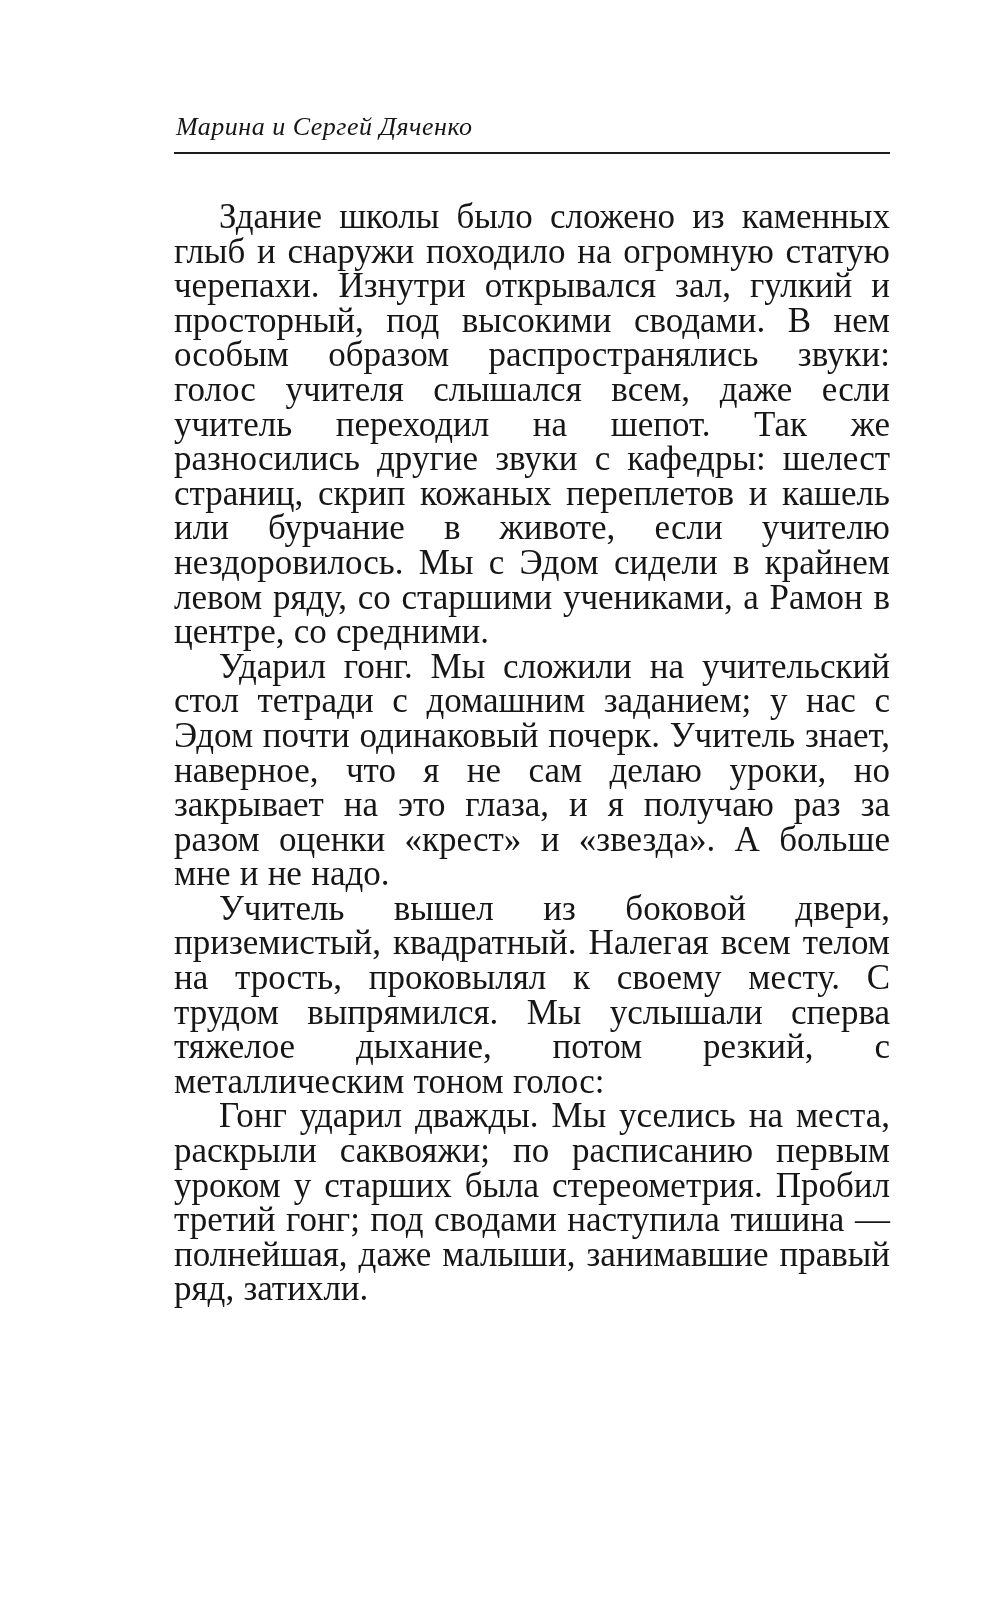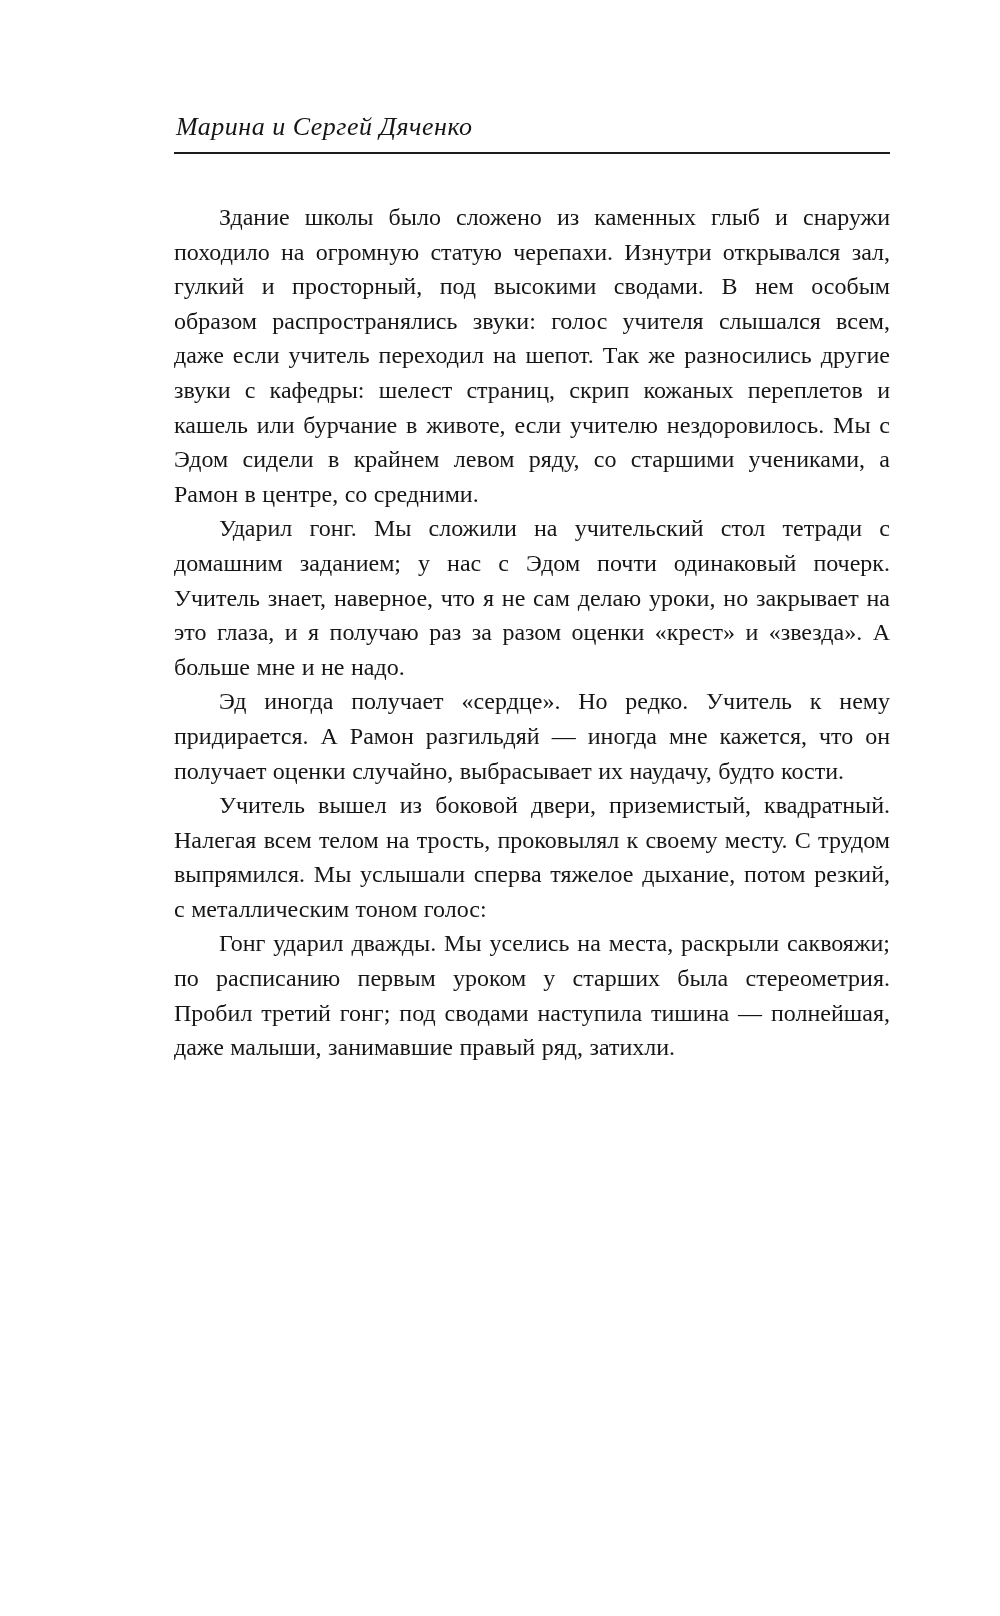--- a/index.html
+++ b/index.html
@@ -32,21 +32,21 @@
     padding-left: 2px;
   }
   .head-rule {
     border: none;
     border-top: 2px solid #1c1c1c;
     margin: 10px 0 0 0;
     width: 100%;
   }
   .body-text {
     margin-top: 46px;
-    font-size: 24px;
+    font-size: 35px;
     line-height: 34.6px;
     text-align: justify;
     hyphens: auto;
     word-spacing: 0.5px;
   }
   .body-text p {
     margin: 0;
     text-indent: 45px;
   }
   .page-number {
@@ -64,19 +64,18 @@
 
 <div class="page">
   <div class="content">
     <header>
       <div class="running-head">Марина и Сергей Дяченко</div>
       <hr class="head-rule">
     </header>
     <main class="body-text">
       <p>Здание школы было сложено из каменных глыб и снаружи походило на огромную статую черепахи. Изнутри открывался зал, гулкий и просторный, под высокими сводами. В нем особым образом распространялись звуки: голос учителя слышался всем, даже если учитель переходил на шепот. Так же разносились другие звуки с кафедры: шелест страниц, скрип кожаных переплетов и кашель или бурчание в животе, если учителю нездоровилось. Мы с Эдом сидели в крайнем левом ряду, со старшими учениками, а Рамон в центре, со средними.</p>
       <p>Ударил гонг. Мы сложили на учительский стол тетради с домашним заданием; у нас с Эдом почти одинаковый почерк. Учитель знает, наверное, что я не сам делаю уроки, но закрывает на это глаза, и я получаю раз за разом оценки «крест» и «звезда». А больше мне и не надо.</p>
-      <p>Эд иногда получает «сердце». Но редко. Учитель к нему придирается. А Рамон разгильдяй — иногда мне кажется, что он получает оценки случайно, выбрасывает их наудачу, будто кости.</p>
       <p>Учитель вышел из боковой двери, приземистый, квадратный. Налегая всем телом на трость, проковылял к своему месту. С трудом выпрямился. Мы услышали сперва тяжелое дыхание, потом резкий, с металлическим тоном голос:</p>
       <p>Гонг ударил дважды. Мы уселись на места, раскрыли саквояжи; по расписанию первым уроком у старших была стереометрия. Пробил третий гонг; под сводами наступила тишина — полнейшая, даже малыши, занимавшие правый ряд, затихли.</p>
     </main>
   </div>
   <div class="page-number">14</div>
 </div>
 
 </body></html>

